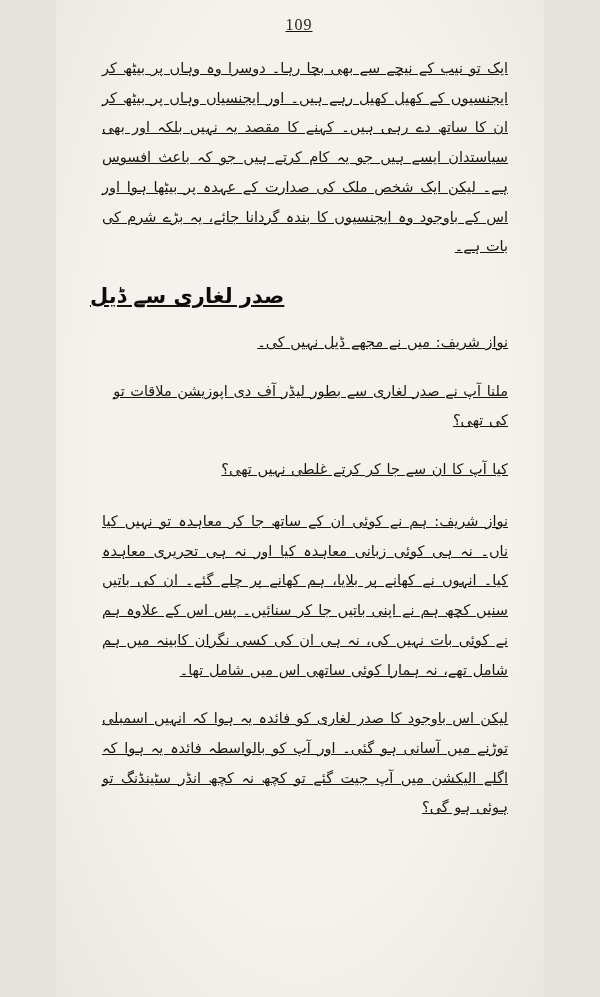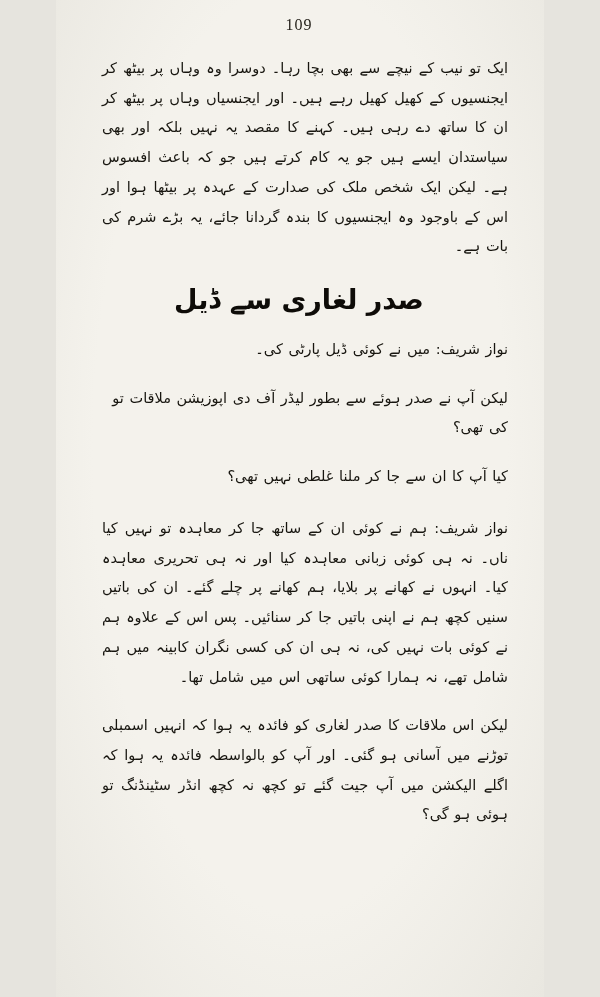--- a/index.html
+++ b/index.html
@@ -13,20 +13,21 @@
     height: 997px;
     margin: 0 auto;
     background: #f1efe9;
     background-image: radial-gradient(ellipse at 50% 45%, #f4f2ec 60%, #e9e7e0 100%);
     box-sizing: border-box;
     padding: 12px 36px 10px 34px;
     overflow: hidden;
     font-family: "DejaVu Sans", sans-serif;
     color: #17150f;
     direction: rtl;
+    text-decoration: underline;
   }
   .page-number {
     direction: ltr;
     text-align: center;
     font-family: "Liberation Serif", serif;
     font-size: 16px;
     letter-spacing: 1px;
     color: #221f18;
     margin: 4px 0 20px 0;
   }
@@ -35,23 +36,23 @@
     line-height: 2.05;
     text-align: justify;
     text-align-last: right;
     margin: 0 0 17px 12px;
     word-spacing: 1px;
   }
   .para.single {
     text-align: right;
   }
   .section-heading {
-    font-size: 27px;
+    font-size: 21px;
     font-weight: bold;
-    text-align: center;
+    text-align: left;
     margin: 22px 0 20px 0;
     color: #0e0c08;
   }
   .answer { margin-bottom: 19px; }
   .question { margin-bottom: 19px; }
   .q-standalone {
     margin: 4px 0 22px 0;
   }
 </style>
 </head>
@@ -59,25 +60,25 @@
 
 <div class="scan-page">
 
   <div class="page-number">109</div>
 
   <p class="para">ایک تو نیب کے نیچے سے بھی بچا رہا۔ دوسرا وہ وہاں پر بیٹھ کر ایجنسیوں کے کھیل کھیل رہے ہیں۔ اور ایجنسیاں وہاں پر بیٹھ کر ان کا ساتھ دے رہی ہیں۔ کہنے کا مقصد یہ نہیں بلکہ اور بھی سیاستدان ایسے ہیں جو یہ کام کرتے ہیں جو کہ باعث افسوس ہے۔ لیکن ایک شخص ملک کی صدارت کے عہدہ پر بیٹھا ہوا اور اس کے باوجود وہ ایجنسیوں کا بندہ گردانا جائے، یہ بڑے شرم کی بات ہے۔</p>
 
   <h2 class="section-heading">صدر لغاری سے ڈیل</h2>
 
 
-  <p class="para single answer">نواز شریف: میں نے کوئی ڈیل پارٹی کی۔</p>
+  <p class="para single answer">نواز شریف: میں نے مجھے ڈیل نہیں کی۔</p>
 
-  <p class="para single question">لیکن آپ نے صدر ہوئے سے بطور لیڈر آف دی اپوزیشن ملاقات تو کی تھی؟</p>
+  <p class="para single question">ملنا آپ نے صدر لغاری سے بطور لیڈر آف دی اپوزیشن ملاقات تو کی تھی؟</p>
 
 
-  <p class="para single question q-standalone">کیا آپ کا ان سے جا کر ملنا غلطی نہیں تھی؟</p>
+  <p class="para single question q-standalone">کیا آپ کا ان سے جا کر کرتے غلطی نہیں تھی؟</p>
 
   <p class="para answer">نواز شریف: ہم نے کوئی ان کے ساتھ جا کر معاہدہ تو نہیں کیا ناں۔ نہ ہی کوئی زبانی معاہدہ کیا اور نہ ہی تحریری معاہدہ کیا۔ انہوں نے کھانے پر بلایا، ہم کھانے پر چلے گئے۔ ان کی باتیں سنیں کچھ ہم نے اپنی باتیں جا کر سنائیں۔ پس اس کے علاوہ ہم نے کوئی بات نہیں کی، نہ ہی ان کی کسی نگران کابینہ میں ہم شامل تھے، نہ ہمارا کوئی ساتھی اس میں شامل تھا۔</p>
 
-  <p class="para question">لیکن اس ملاقات کا صدر لغاری کو فائدہ یہ ہوا کہ انہیں اسمبلی توڑنے میں آسانی ہو گئی۔ اور آپ کو بالواسطہ فائدہ یہ ہوا کہ اگلے الیکشن میں آپ جیت گئے تو کچھ نہ کچھ انڈر سٹینڈنگ تو ہوئی ہو گی؟</p>
+  <p class="para question">لیکن اس باوجود کا صدر لغاری کو فائدہ یہ ہوا کہ انہیں اسمبلی توڑنے میں آسانی ہو گئی۔ اور آپ کو بالواسطہ فائدہ یہ ہوا کہ اگلے الیکشن میں آپ جیت گئے تو کچھ نہ کچھ انڈر سٹینڈنگ تو ہوئی ہو گی؟</p>
 
 
 </div>
 
 </body></html>

